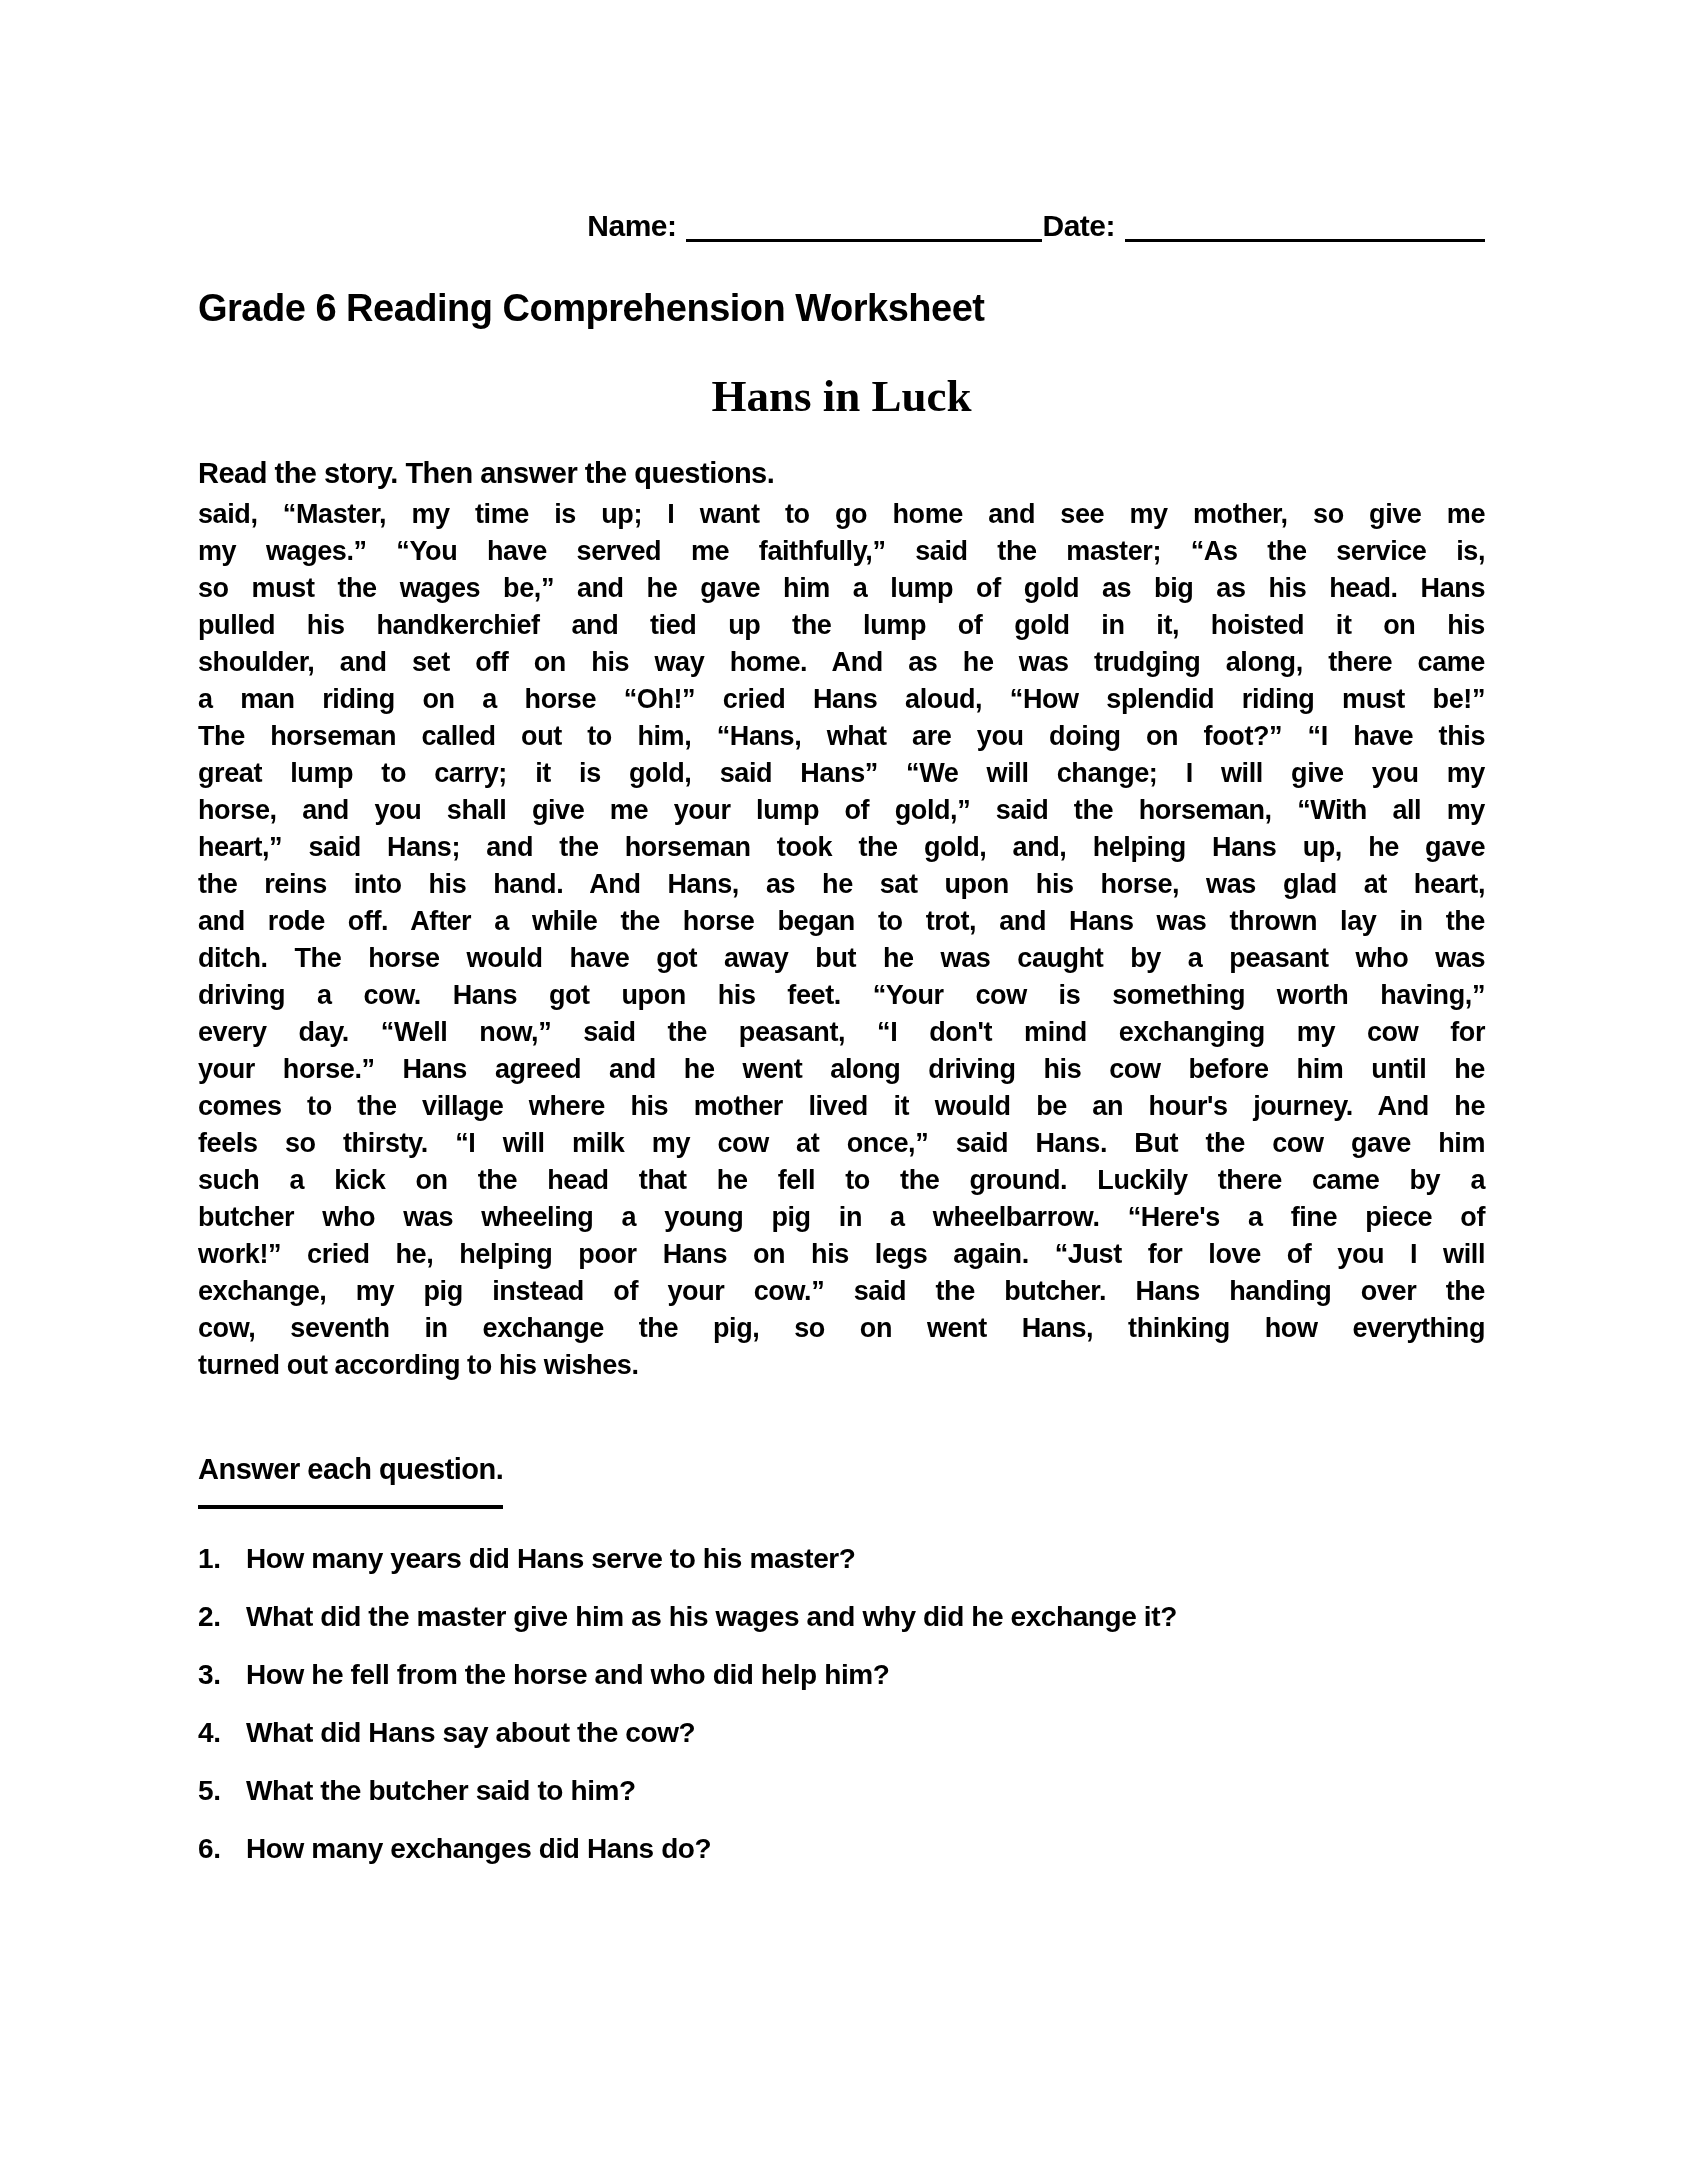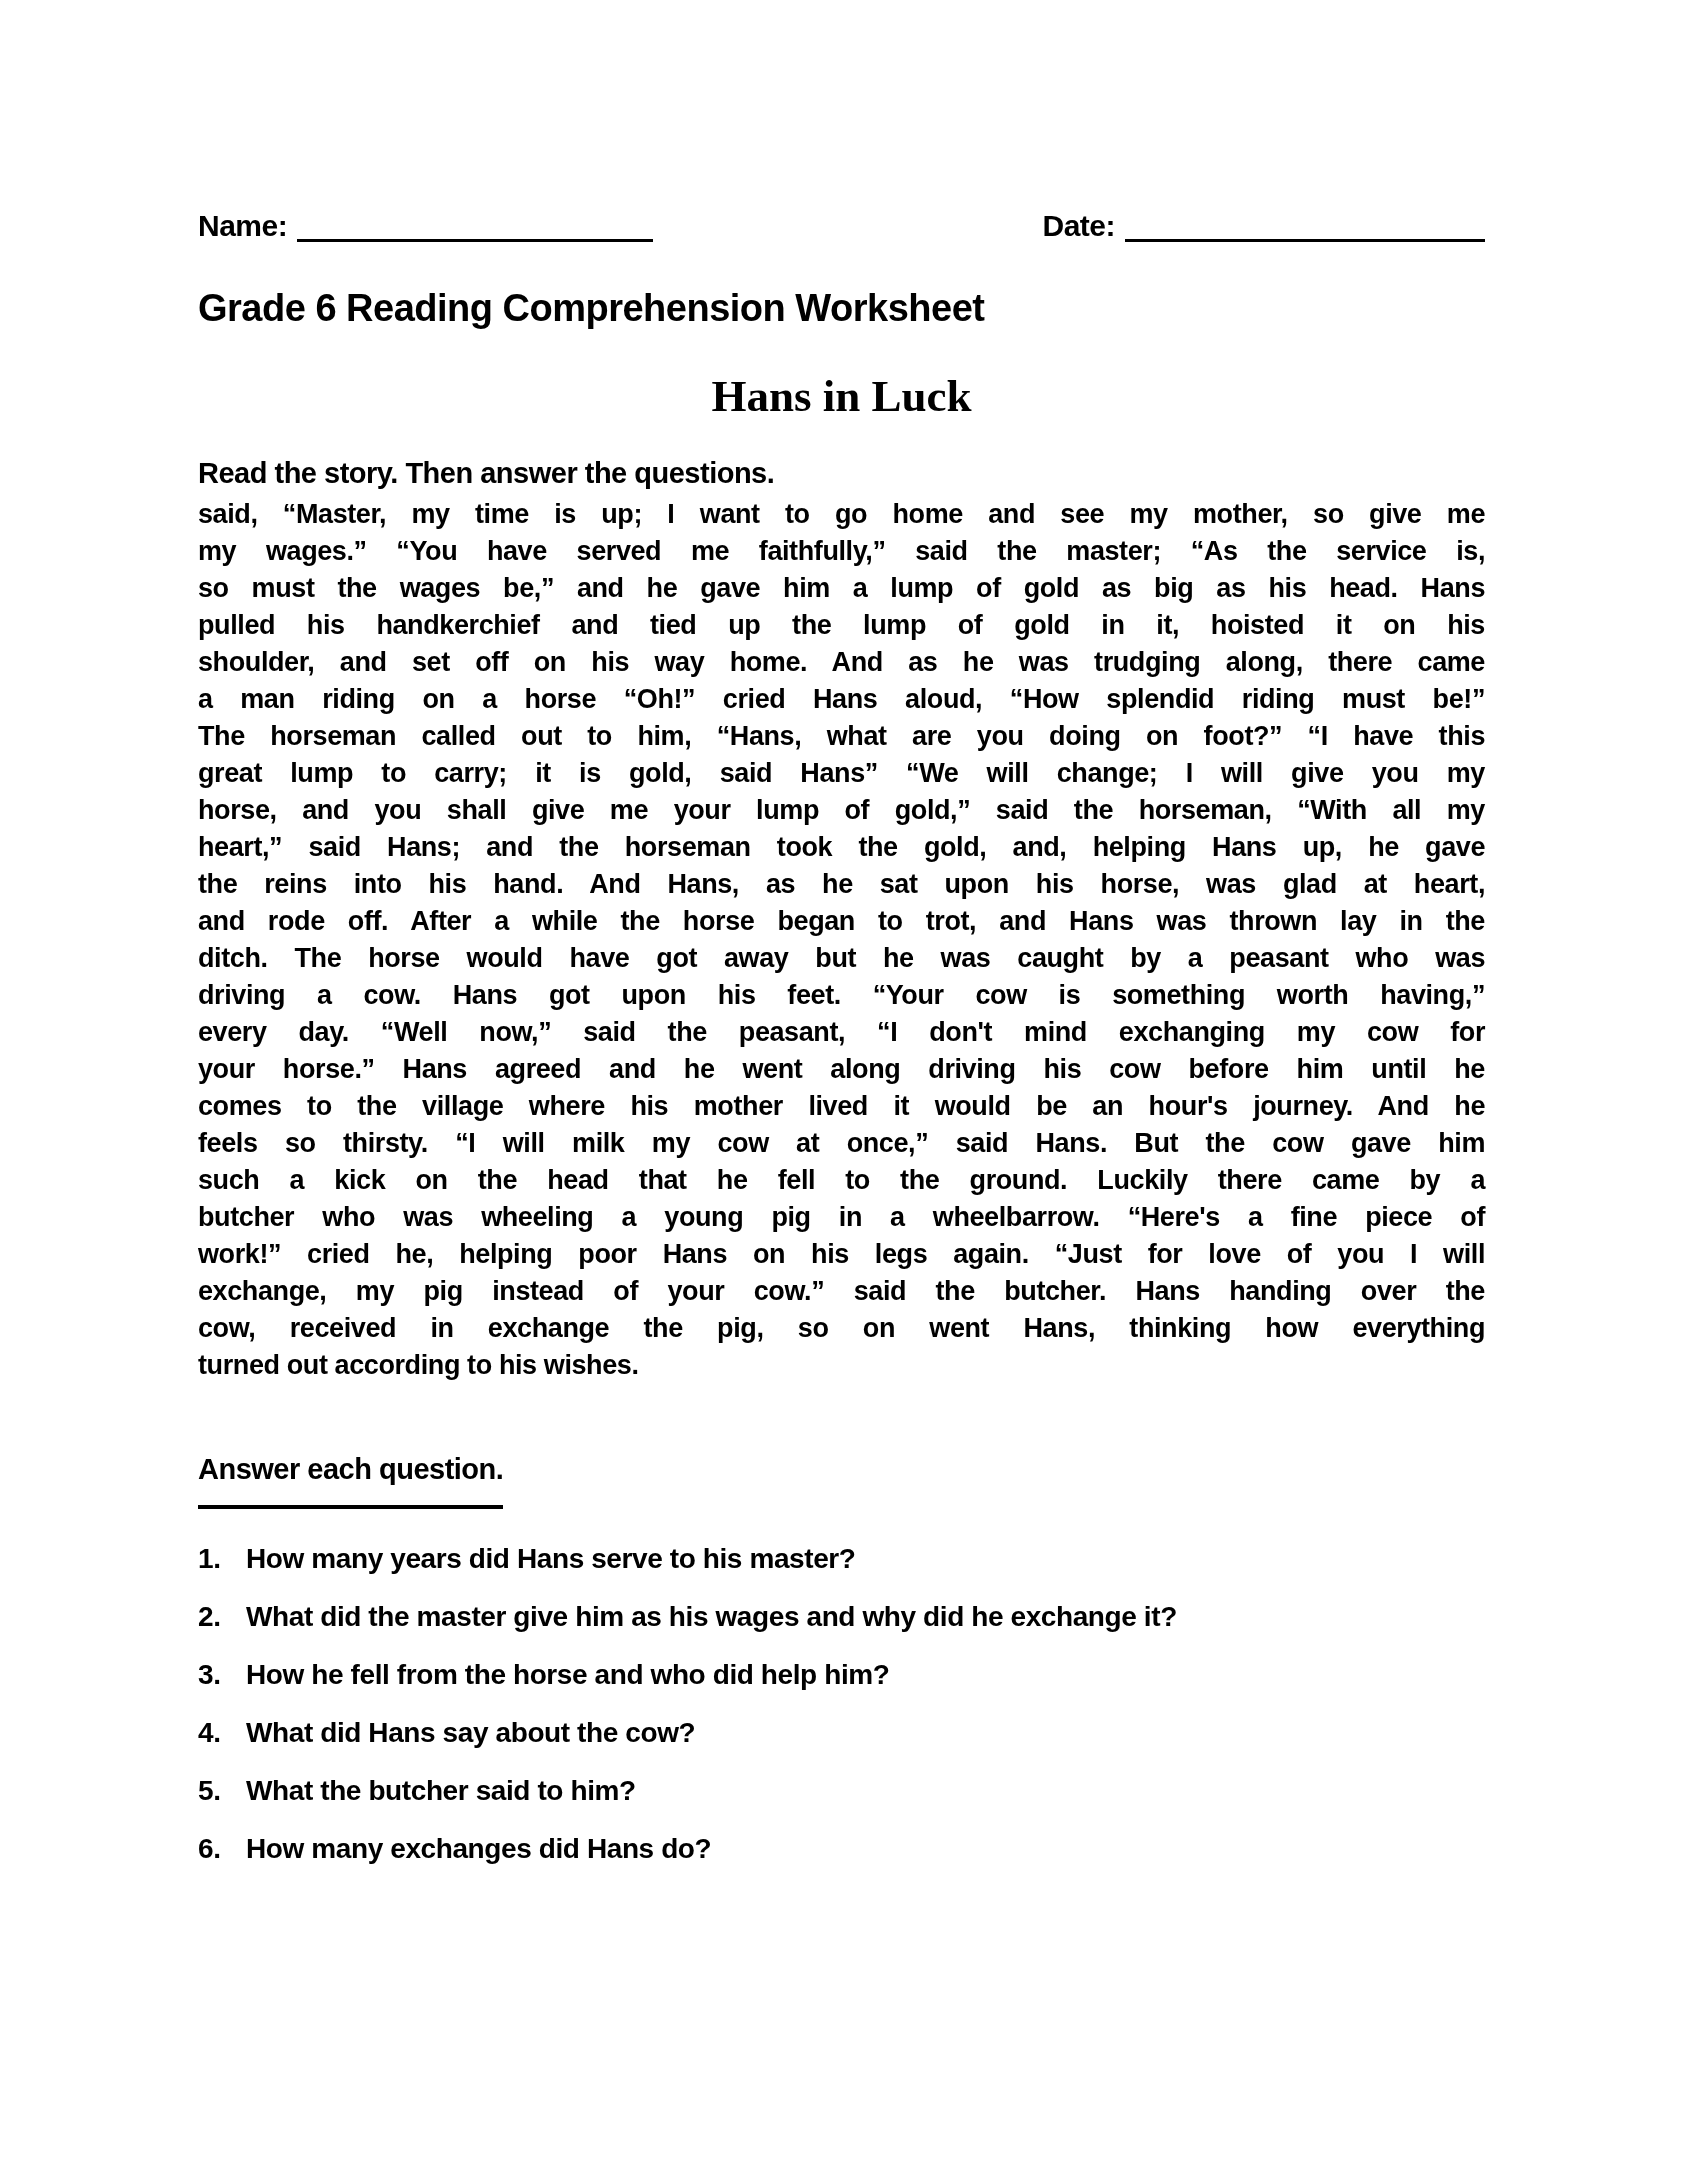--- a/index.html
+++ b/index.html
@@ -15,21 +15,21 @@
     color: #000000;
     font-family: "Liberation Sans", sans-serif;
     box-sizing: border-box;
     padding: 0 198px;
     overflow: hidden;
   }
   
   .name-date-row {
     padding-top: 203px;
     display: flex;
-    justify-content: space-between;
+    justify-content: flex-end;
     align-items: baseline;
     font-size: 30px;
     font-weight: bold;
     letter-spacing: -0.5px;
   }
   .field-group { display: flex; align-items: baseline; }
   .blank-line {
     display: inline-block;
     border-bottom: 3px solid #000;
     height: 30px;
@@ -152,21 +152,21 @@
       <div class="story-line">ditch. The horse would have got away but he was caught by a peasant who was</div>
       <div class="story-line">driving a cow. Hans got upon his feet.  “Your cow is something worth having,”</div>
       <div class="story-line">every day.  “Well now,” said the peasant, “I don't mind exchanging my cow for</div>
       <div class="story-line">your horse.” Hans agreed and he went along driving his cow before him until he</div>
       <div class="story-line">comes to the village where his mother lived it would be an hour's journey. And he</div>
       <div class="story-line">feels so thirsty. “I will milk my cow at once,” said Hans.  But the cow gave him</div>
       <div class="story-line">such a kick on the head that he fell to the ground. Luckily there came by a</div>
       <div class="story-line">butcher who was wheeling a young pig in a wheelbarrow. “Here's a fine piece of</div>
       <div class="story-line">work!” cried he, helping poor Hans on his legs again.  “Just for love of you I will</div>
       <div class="story-line">exchange, my pig instead of your cow.” said the butcher. Hans handing over the</div>
-      <div class="story-line">cow, received in exchange the pig, so on went Hans, thinking how everything</div>
+      <div class="story-line">cow, seventh in exchange the pig, so on went Hans, thinking how everything</div>
       <div class="story-line">turned out according to his wishes.</div>
     </div>
 
   <div class="questions-heading">
     <span class="underlined">Answer each question.</span>
   </div>
 
   <div class="questions-list">
       <div class="question">
         <span class="q-num">1.</span>

